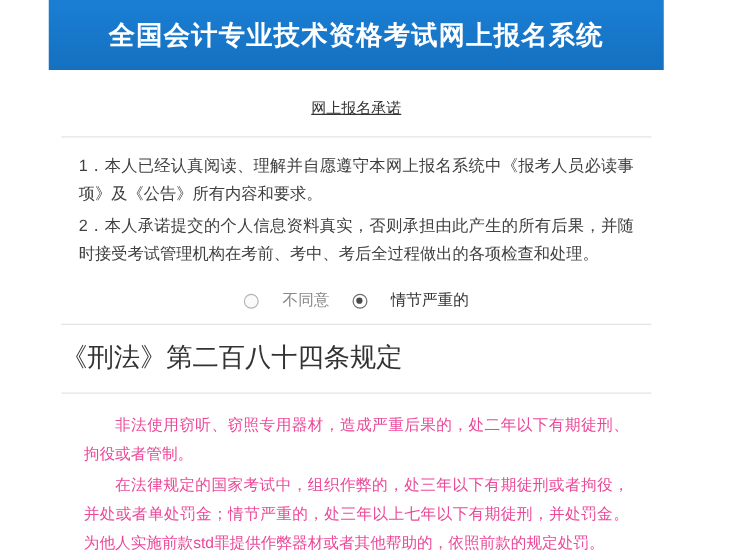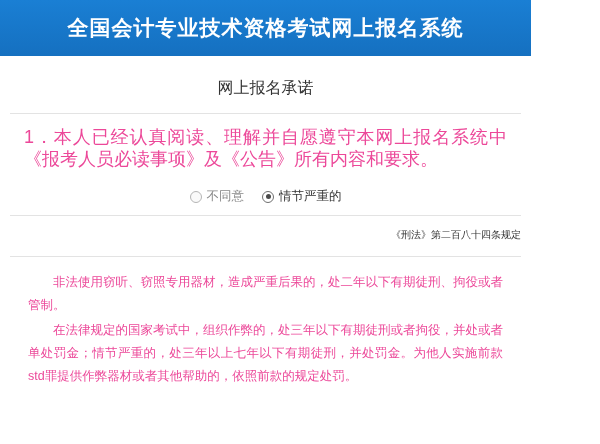--- a/index.html
+++ b/index.html
@@ -13,20 +13,21 @@
     background: #ffffff;
     font-family: "Liberation Sans", sans-serif;
     color: #333333;
     overflow: hidden;
   }
   .app {
     width: 531px;
     height: 444px;
     position: relative;
     background: #ffffff;
+    padding-left: 39px;
   }
   .header-bar {
     width: 100%;
     height: 56px;
     background: linear-gradient(to bottom, #1a7fd4 0%, #1570c0 100%);
     display: flex;
     align-items: center;
     justify-content: center;
   }
   .header-title {
@@ -34,51 +35,52 @@
     font-size: 21px;
     font-weight: bold;
     letter-spacing: 1px;
     white-space: nowrap;
   }
   .content {
     padding: 0 10px;
   }
   .section-title {
     text-align: center;
-    font-size: 16px;
+    font-size: 12px;
     color: #333333;
     padding: 22px 0 14px 0;
+    text-decoration: underline;
   }
   .divider {
     height: 1px;
     background: #e3e3e3;
     width: 100%;
     margin: 0;
   }
   .terms {
     padding: 12px 14px 6px 14px;
   }
   .terms-item {
-    font-size: 18px;
+    font-size: 13px;
     line-height: 22px;
-    color: #ec4899;
+    color: #404040;
     margin-bottom: 4px;
     text-align: justify;
   }
   .radio-row {
     display: flex;
     align-items: center;
     justify-content: center;
     gap: 18px;
     padding: 8px 0 10px 0;
   }
   .radio-opt {
     display: flex;
     align-items: center;
-    gap: 5px;
+    gap: 19px;
     font-size: 12.5px;
     color: #333333;
     cursor: pointer;
   }
   .radio-dot {
     width: 12px;
     height: 12px;
     border-radius: 50%;
     border: 1px solid #b5b5b5;
     background: #fafafa;
@@ -95,22 +97,22 @@
     position: absolute;
     left: 2.5px;
     top: 2.5px;
     width: 5px;
     height: 5px;
     border-radius: 50%;
     background: #4a4a4a;
   }
   .radio-label.muted { color: #888888; }
   .law-title {
-    text-align: right;
-    font-size: 10px;
+    text-align: left;
+    font-size: 21px;
     color: #333333;
     padding: 12px 0 14px 0;
     font-family: Liberation Sans, sans-serif;
   }
   .law-body {
     padding: 14px 18px 4px 18px;
   }
   .law-para {
     font-size: 12.5px;
     line-height: 23px;
@@ -130,20 +132,21 @@
   </div>
 
   <div class="content">
 
     <div class="section-title">网上报名承诺</div>
 
     <div class="divider"></div>
 
     <div class="terms">
       <div class="terms-item">1．本人已经认真阅读、理解并自愿遵守本网上报名系统中《报考人员必读事项》及《公告》所有内容和要求。</div>
+      <div class="terms-item">2．本人承诺提交的个人信息资料真实，否则承担由此产生的所有后果，并随时接受考试管理机构在考前、考中、考后全过程做出的各项检查和处理。</div>
     </div>
 
     <div class="radio-row">
       <label class="radio-opt">
         <span class="radio-dot"></span>
         <span class="radio-label muted">不同意</span>
       </label>
       <label class="radio-opt">
         <span class="radio-dot checked"></span>
         <span class="radio-label">情节严重的</span>

